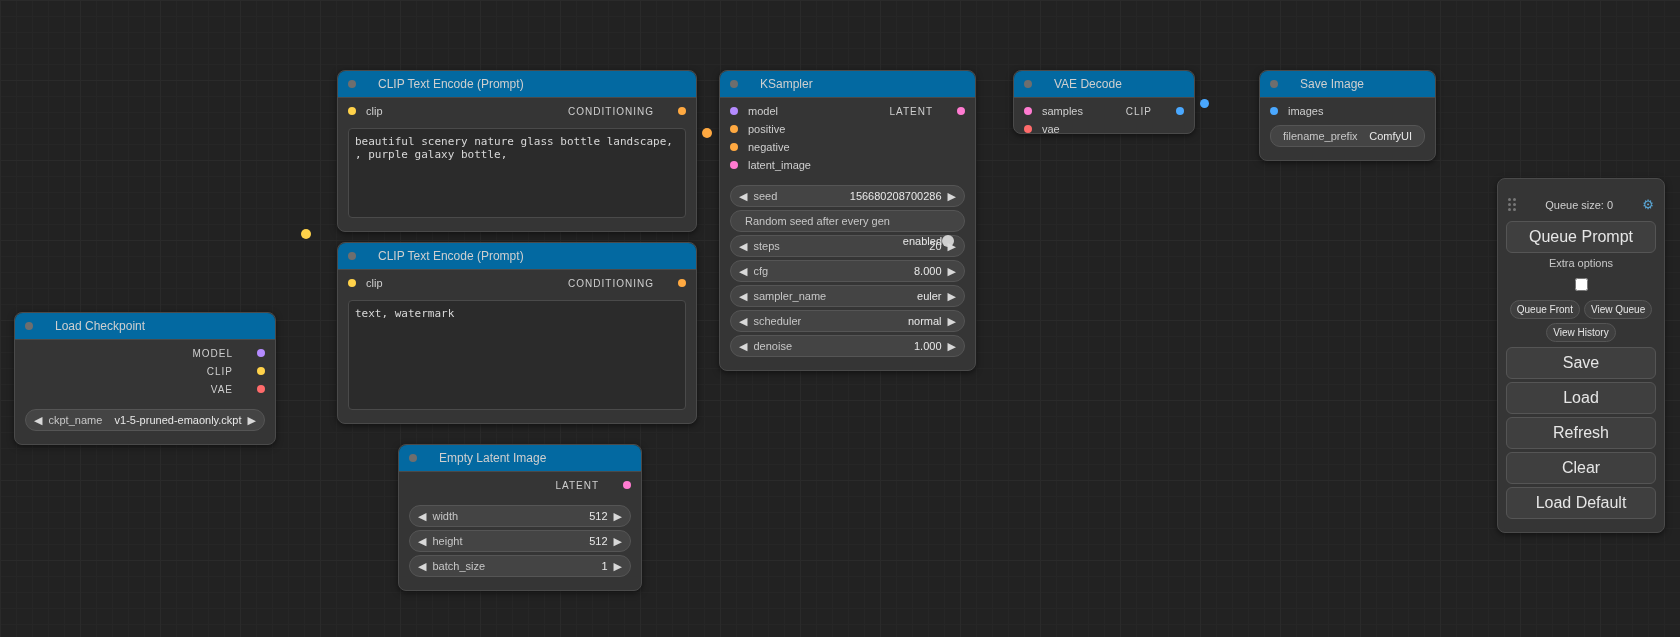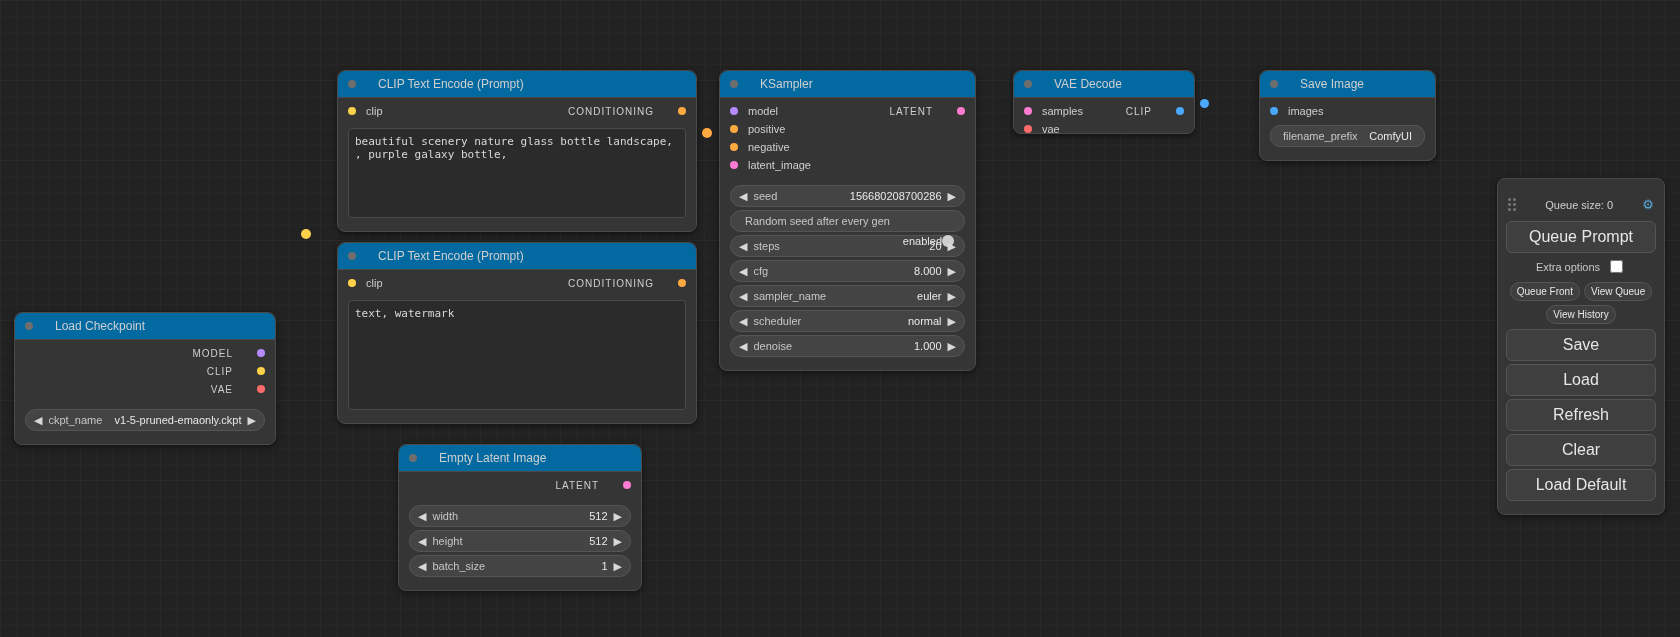--- a/index.html
+++ b/index.html
@@ -39,21 +39,21 @@
   .toggle-dot{width:12px;height:12px;border-radius:50%;background:#cfcfcf;}
   .out-label{font-size:10px;letter-spacing:1px;color:#cfcfcf;}
   
   .panel{position:absolute;right:15px;top:178px;width:150px;background:#353535;border:1px solid #4a4a4a;border-radius:8px;padding:16px 8px 10px 8px;box-shadow:0 2px 6px rgba(0,0,0,.5);}
   .panel-head{display:flex;align-items:center;justify-content:space-between;font-size:11px;color:#d0d0d0;padding:2px 2px 6px 2px;}
   .drag-dots{display:grid;grid-template-columns:repeat(2,3px);grid-auto-rows:3px;gap:2px;}
   .drag-dots span{background:#777;border-radius:50%;width:3px;height:3px;display:block;}
   .gear{color:#5aa7d6;font-size:13px;}
   .pbtn{display:block;width:100%;box-sizing:border-box;background:#3f3f3f;border:1px solid #555;color:#e6e6e6;border-radius:6px;padding:6px 0;margin:3px 0;font-size:16px;cursor:pointer;}
   .pbtn-small{font-size:10px;padding:3px 6px;border-radius:10px;display:inline-block;width:auto;margin:2px 2px;}
-  .extra{display:flex;align-items:center;justify-content:center;gap:6px;color:#c8c8c8;font-size:11px;margin:4px 0;}
+  .extra{display:flex;align-items:center;justify-content:center;gap:6px;color:#c8c8c8;font-size:11px;margin:4px 0;flex-direction:column;}
   .small-row{display:flex;justify-content:center;}
   .center{display:flex;justify-content:center;}
   .route-dot{position:absolute;width:10px;height:10px;border-radius:50%;}
 </style>
 </head>
 <body>
 <div class="bg-grid"></div>
 
 <svg class="wires">
 

